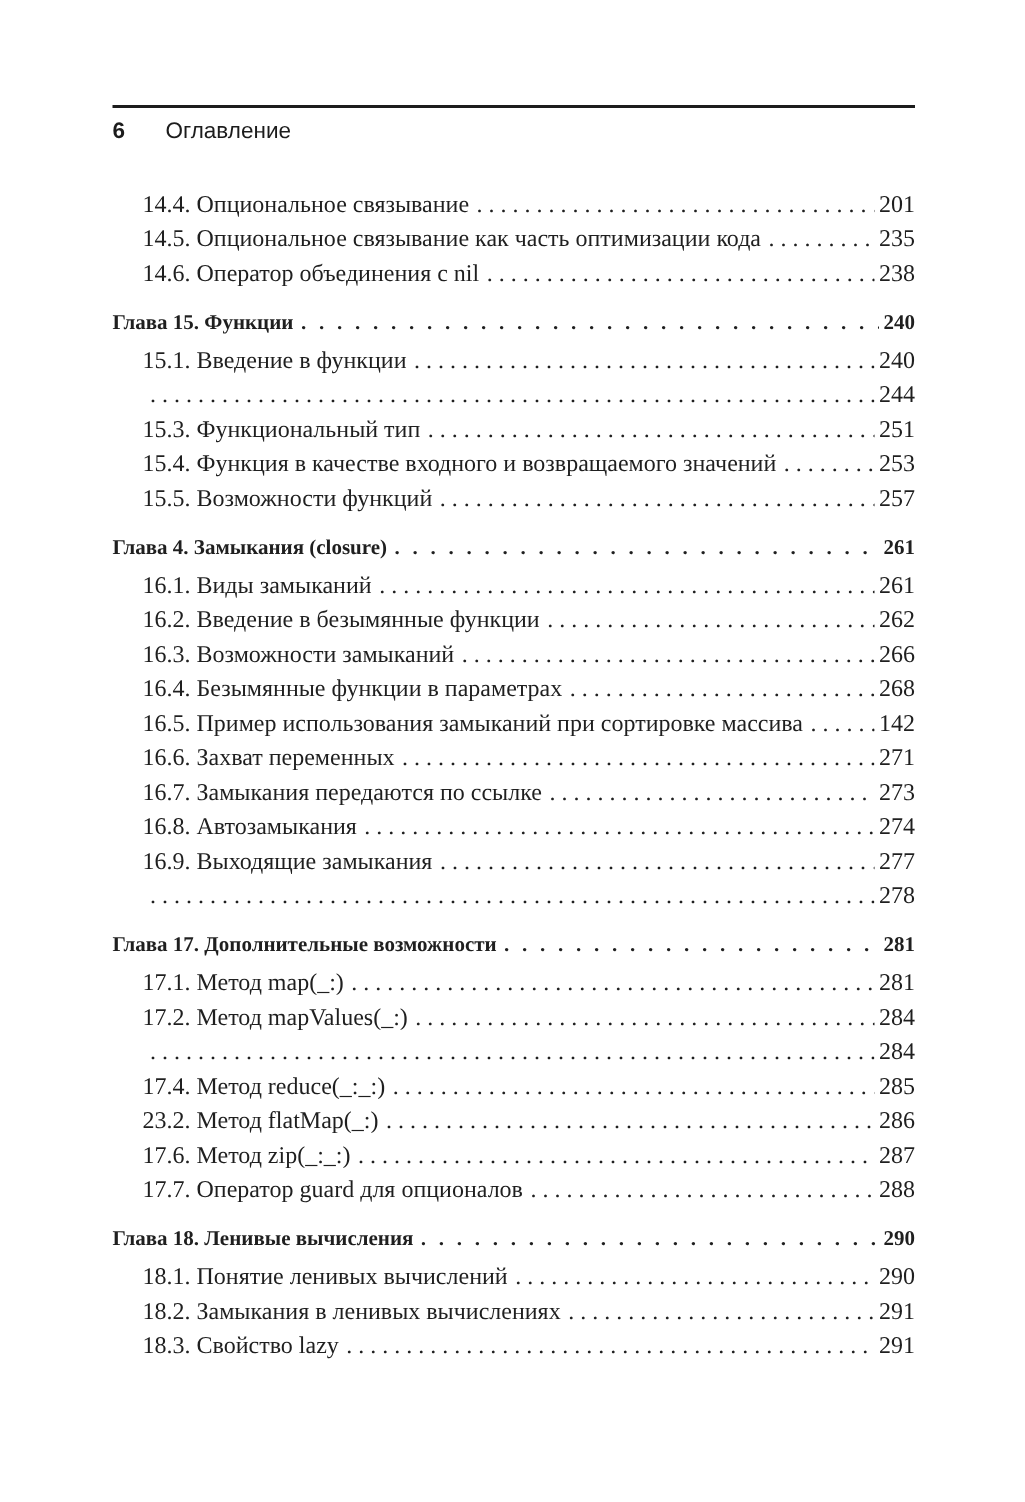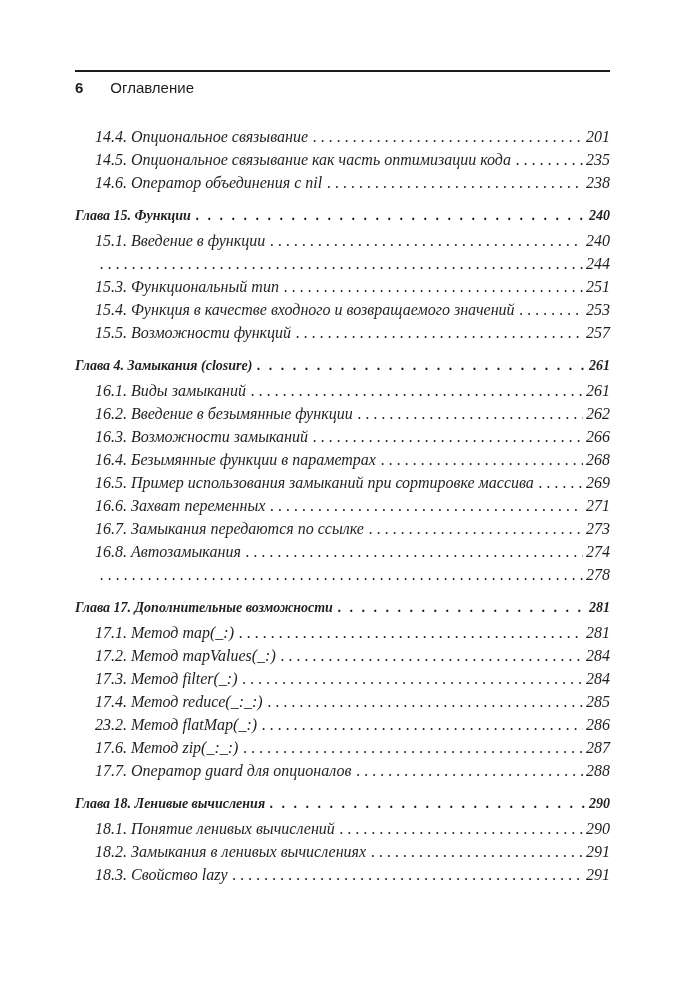--- a/index.html
+++ b/index.html
@@ -33,21 +33,20 @@
     font-weight: bold;
   }
   .toc {
     margin-top: 29px;
   }
   .toc-row {
     display: flex;
     align-items: flex-start;
     line-height: 23px;
     font-size: 16px;
-    font-style: italic;
   }
   .toc-row.item {
     padding-left: 20px;
   }
   .toc-row.chapter {
     font-weight: bold;
     font-size: 14px;
     line-height: 26px;
     margin-top: 9px;
   }
@@ -146,58 +145,62 @@
           <span class="pg">266</span>
         </div>
         <div class="toc-row item">
           <span class="t">16.4. Безымянные функции в параметрах</span>
           <span class="dots"></span>
           <span class="pg">268</span>
         </div>
         <div class="toc-row item">
           <span class="t">16.5. Пример использования замыканий при сортировке массива</span>
           <span class="dots"></span>
-          <span class="pg">269</span>
+          <span class="pg">142</span>
         </div>
         <div class="toc-row item">
           <span class="t">16.6. Захват переменных</span>
           <span class="dots"></span>
           <span class="pg">271</span>
         </div>
         <div class="toc-row item">
           <span class="t">16.7. Замыкания передаются по ссылке</span>
           <span class="dots"></span>
           <span class="pg">273</span>
         </div>
         <div class="toc-row item">
           <span class="t">16.8. Автозамыкания</span>
           <span class="dots"></span>
           <span class="pg">274</span>
         </div>
         <div class="toc-row item">
+          <span class="t">16.9. Выходящие замыкания</span>
+          <span class="dots"></span>
+          <span class="pg">277</span>
+        </div>
+        <div class="toc-row item">
           <span class="dots"></span>
           <span class="pg">278</span>
         </div>
         <div class="toc-row chapter">
           <span class="t">Глава 17. Дополнительные возможности</span>
           <span class="dots"></span>
           <span class="pg">281</span>
         </div>
         <div class="toc-row item">
           <span class="t">17.1. Метод map(_:)</span>
           <span class="dots"></span>
           <span class="pg">281</span>
         </div>
         <div class="toc-row item">
           <span class="t">17.2. Метод mapValues(_:)</span>
           <span class="dots"></span>
           <span class="pg">284</span>
         </div>
         <div class="toc-row item">
-          <span class="t">17.3. Метод filter(_:)</span>
           <span class="dots"></span>
           <span class="pg">284</span>
         </div>
         <div class="toc-row item">
           <span class="t">17.4. Метод reduce(_:_:)</span>
           <span class="dots"></span>
           <span class="pg">285</span>
         </div>
         <div class="toc-row item">
           <span class="t">23.2. Метод flatMap(_:)</span>

